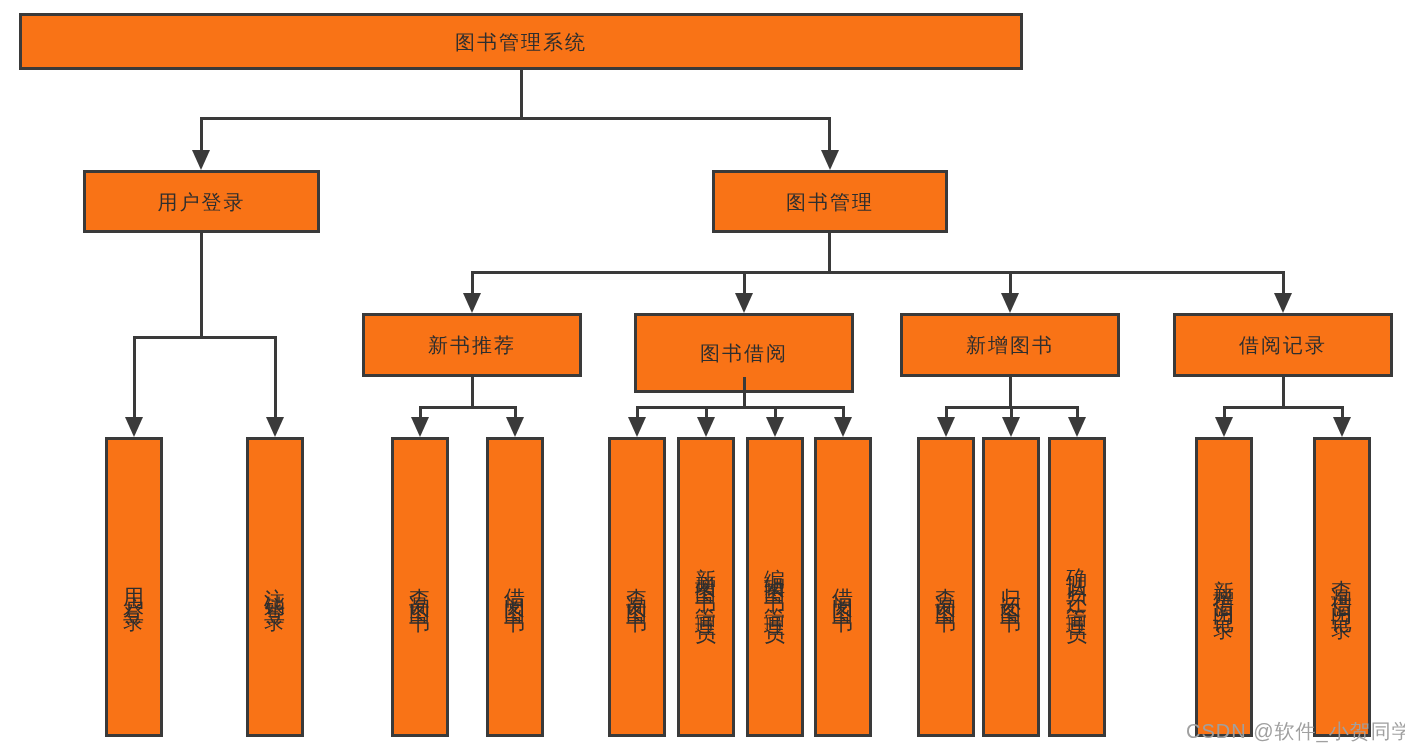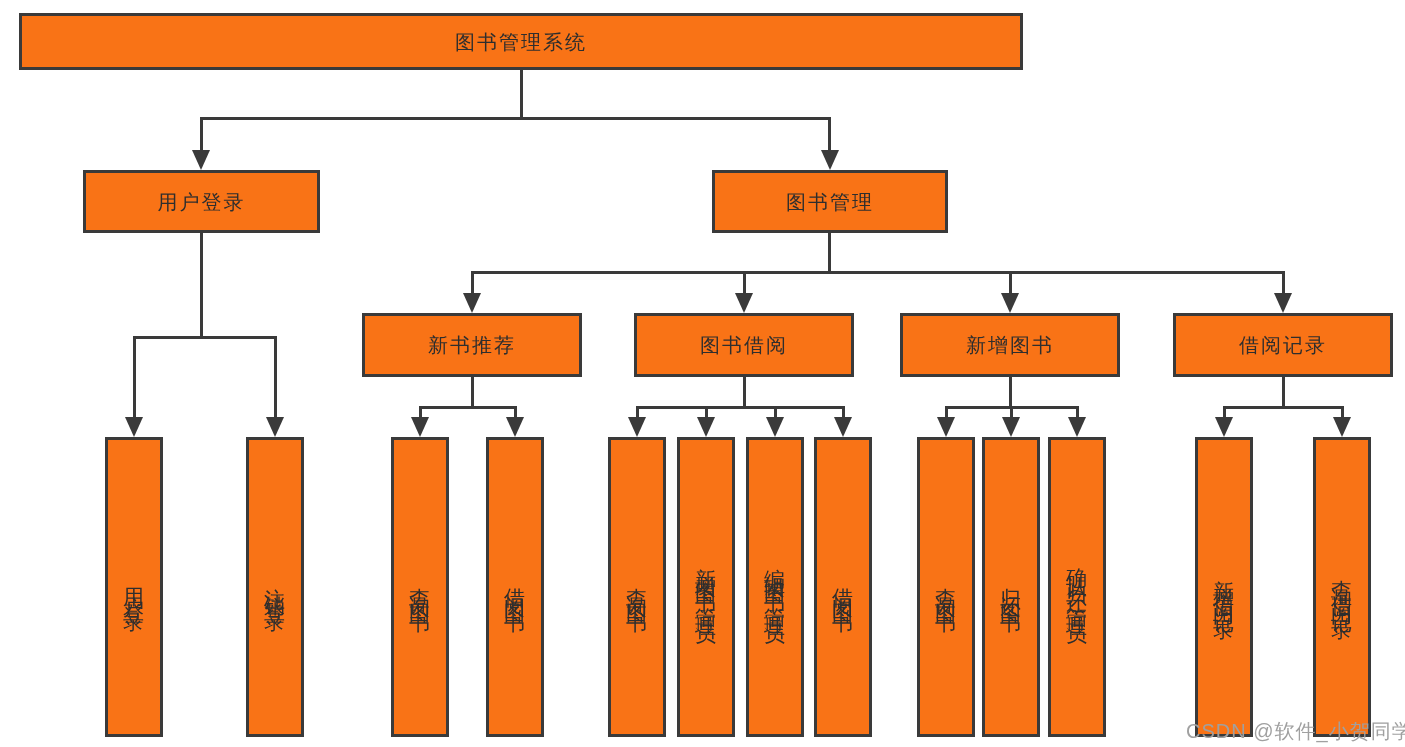--- a/index.html
+++ b/index.html
@@ -46,21 +46,21 @@
   </div>
 
   <div class="box" style="left:712px; top:170px; width:236px; height:63px">
     <span class="lbl">图书管理</span>
   </div>
 
   <div class="box" style="left:362px; top:313px; width:220px; height:64px">
     <span class="lbl">新书推荐</span>
   </div>
 
-  <div class="box" style="left:634px; top:313px; width:220px; height:64px">
+  <div class="box" style="left:634px; top:313px; width:220px; height:80px">
     <span class="lbl">图书借阅</span>
   </div>
 
   <div class="box" style="left:900px; top:313px; width:220px; height:64px">
     <span class="lbl">新增图书</span>
   </div>
 
   <div class="box" style="left:1173px; top:313px; width:220px; height:64px">
     <span class="lbl">借阅记录</span>
   </div>

